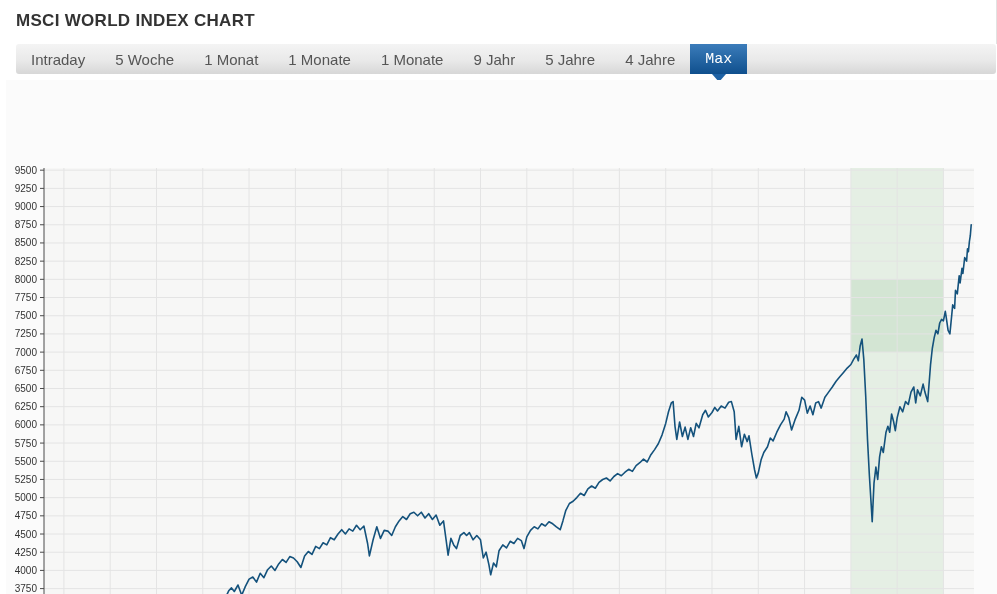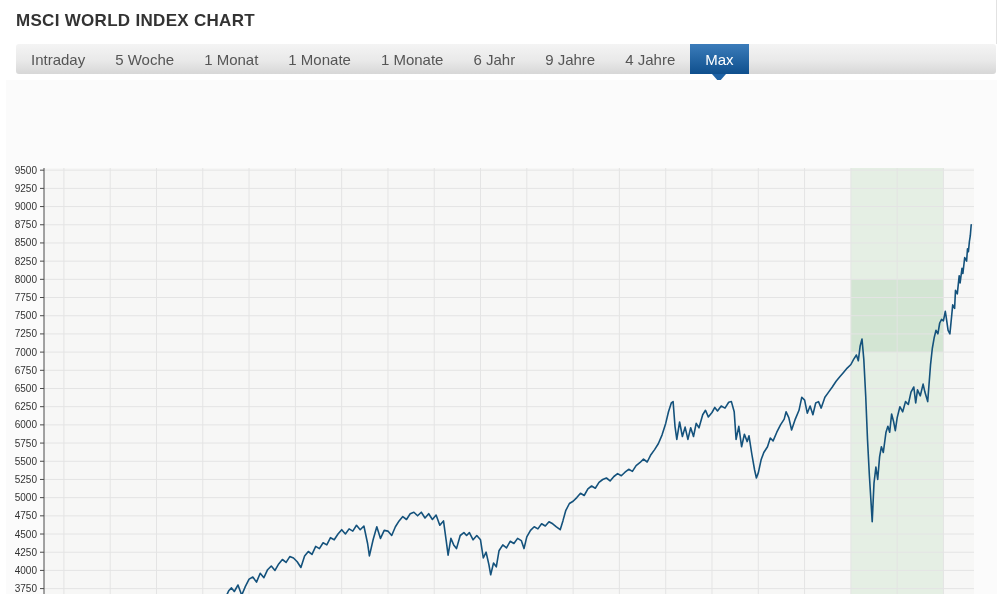--- a/index.html
+++ b/index.html
@@ -15,21 +15,21 @@
   .tabbar{
     position:absolute;left:10px;top:44px;width:980px;height:30px;
     background:linear-gradient(#f4f4f4,#e9e9e9 55%,#d7d7d7);
     border-radius:3px;display:flex;align-items:stretch;
   }
   .tab{
     position:relative;display:flex;align-items:center;
     padding:0 15px;font-size:15px;color:#555;cursor:pointer;white-space:nowrap;
   }
   .tab.active{
-    background:linear-gradient(#3b7cba,#0f4f8d);color:#fff;
+    background:linear-gradient(#3b7cba,#0f4f8d);color:#fff;font-family:Liberation Mono, monospace;
   }
   .tab-pointer{
     position:absolute;left:50%;top:30px;width:0;height:0;margin-left:-7px;
     border-left:7px solid transparent;border-right:7px solid transparent;
     border-top:8px solid #1e62a5;
   }
   .chart-region{position:absolute;left:0;top:80px;width:997px;height:514px;background:#fbfbfb;}
   .chart-svg{position:absolute;left:0;top:0;}
   .chart-svg text.tick{font:10px "Liberation Sans",sans-serif;fill:#333;}
 </style>
@@ -51,24 +51,24 @@
     <div class="tab">
         <span>1 Monat</span>
       </div>
     <div class="tab">
         <span>1 Monate</span>
       </div>
     <div class="tab">
         <span>1 Monate</span>
       </div>
     <div class="tab">
-        <span>6 Jahr</span>
-      </div>
-    <div class="tab">
-        <span>9 Jahre</span>
+        <span>9 Jahr</span>
+      </div>
+    <div class="tab">
+        <span>5 Jahre</span>
       </div>
     <div class="tab">
         <span>4 Jahre</span>
       </div>
     <div class="tab active">
       <span>Max</span>
       <span class="tab-pointer"></span>
     </div>
   </div>
 

